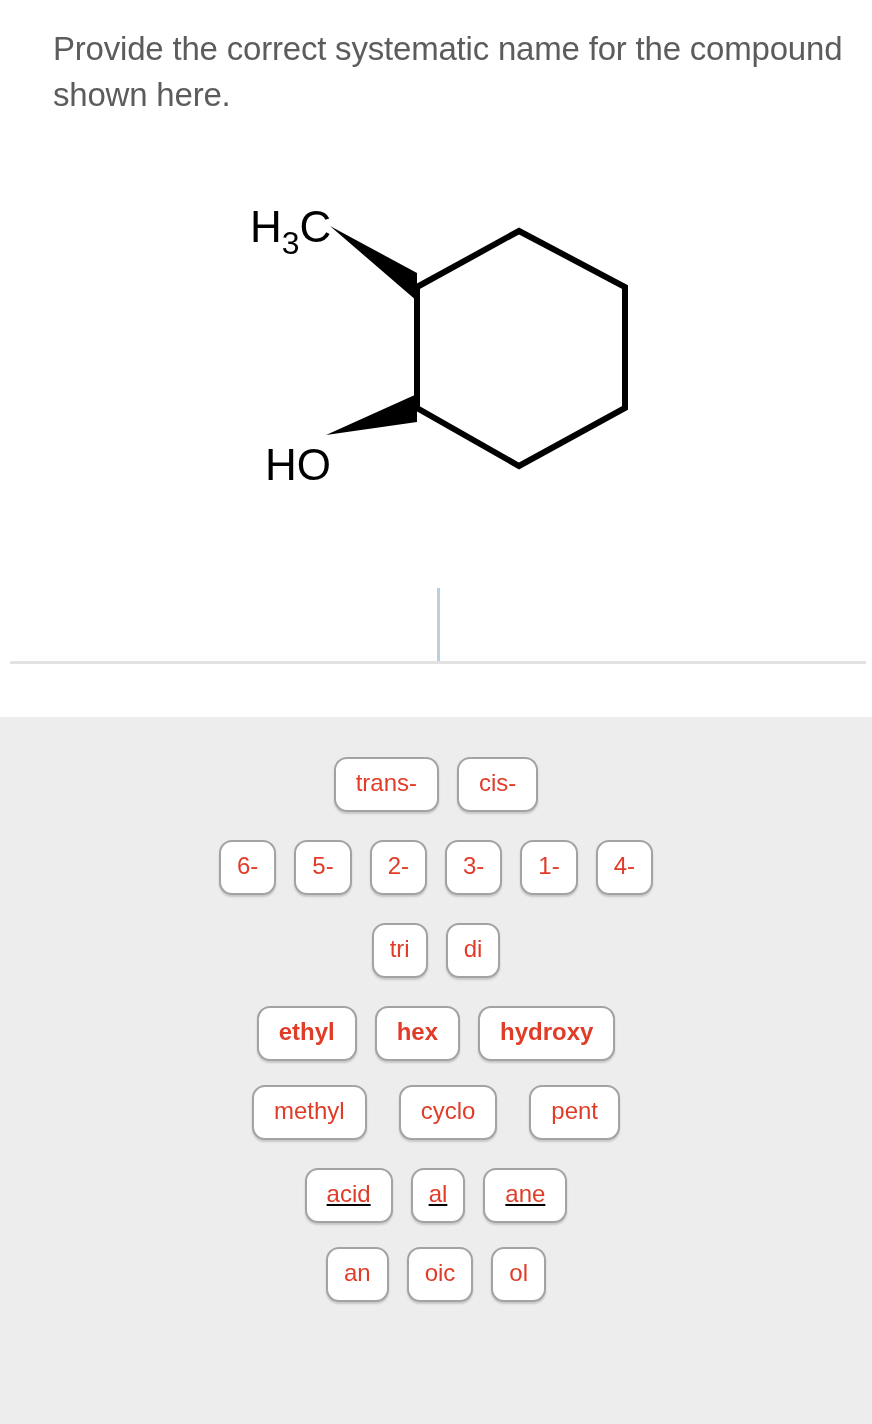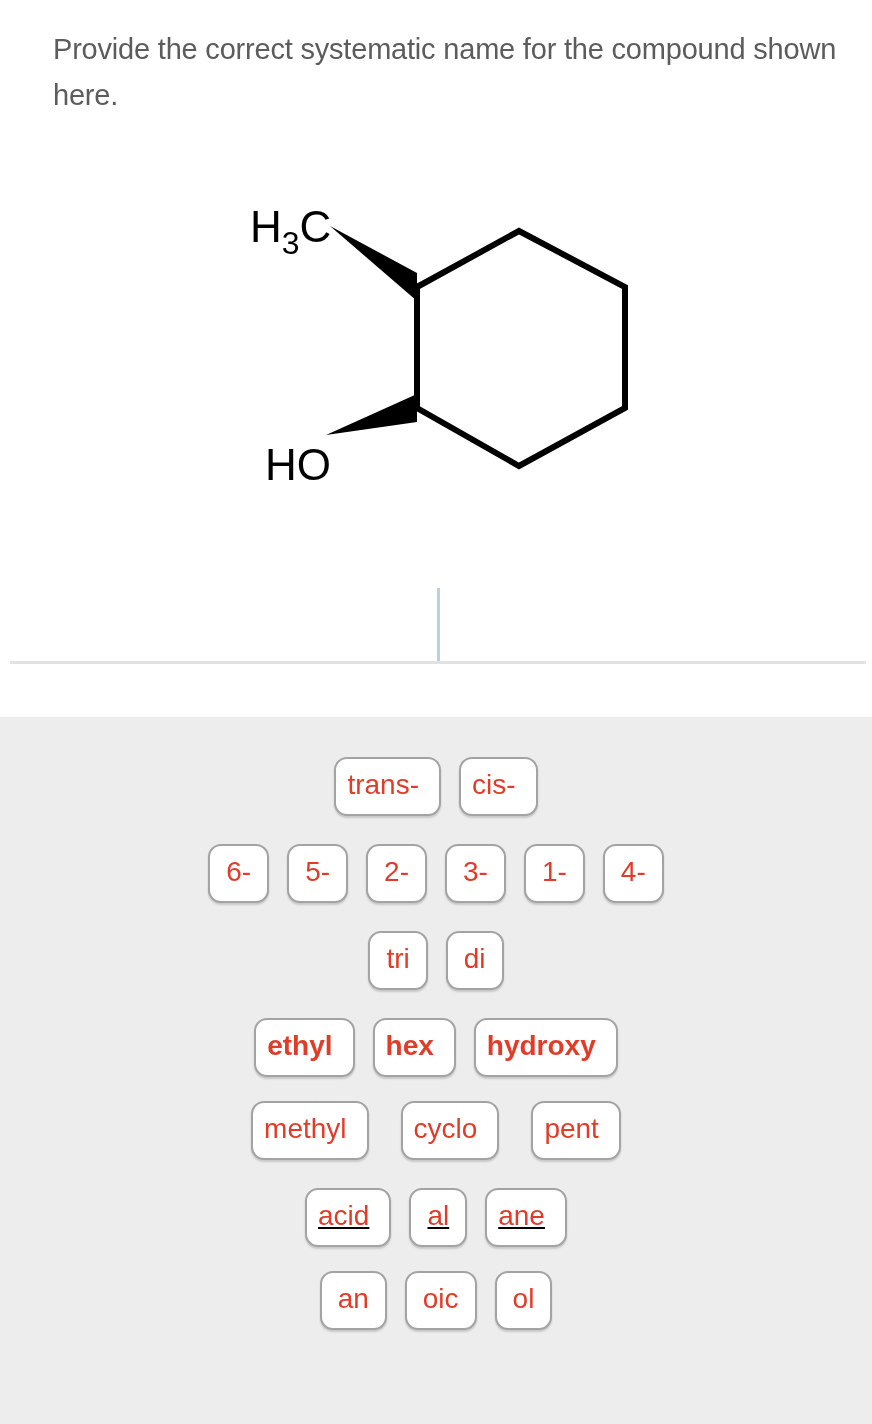--- a/index.html
+++ b/index.html
@@ -22,21 +22,21 @@
     width: 872px;
     height: 717px;
     background: #ffffff;
   }
 
   #question-text {
     position: absolute;
     left: 53px;
     top: 26px;
     width: 790px;
-    font-size: 29px;
+    font-size: 33px;
     line-height: 46px;
     color: #5c5c5c;
     letter-spacing: -0.2px;
   }
 
   
   #structure-figure {
     position: absolute;
     left: 0;
     top: 170px;
@@ -97,23 +97,23 @@
   .tile-row.row-alkylA  { margin-top: 28px; font-weight: bold; }
   .tile-row.row-alkylB  { margin-top: 24px; gap: 32px; }
   .tile-row.row-suffixA { margin-top: 28px; text-decoration: underline; }
   .tile-row.row-suffixB { margin-top: 24px; }
 
   .tile {
     background: #ffffff;
     border: 2px solid #a3a3a3;
     border-radius: 13px;
     color: #e03c28;
-    font-size: 28px;
+    font-size: 24px;
     line-height: 1;
-    padding: 12px 20px 15px 11px;
+    padding: 12px 20px 15px 20px;
     box-shadow: 0 2px 2px rgba(0,0,0,0.16);
     white-space: nowrap;
     cursor: pointer;
     user-select: none;
     box-sizing: border-box;
     min-width: 54px;
     text-align: center;
   }
   .tile.narrow {
     padding-left: 16px;

